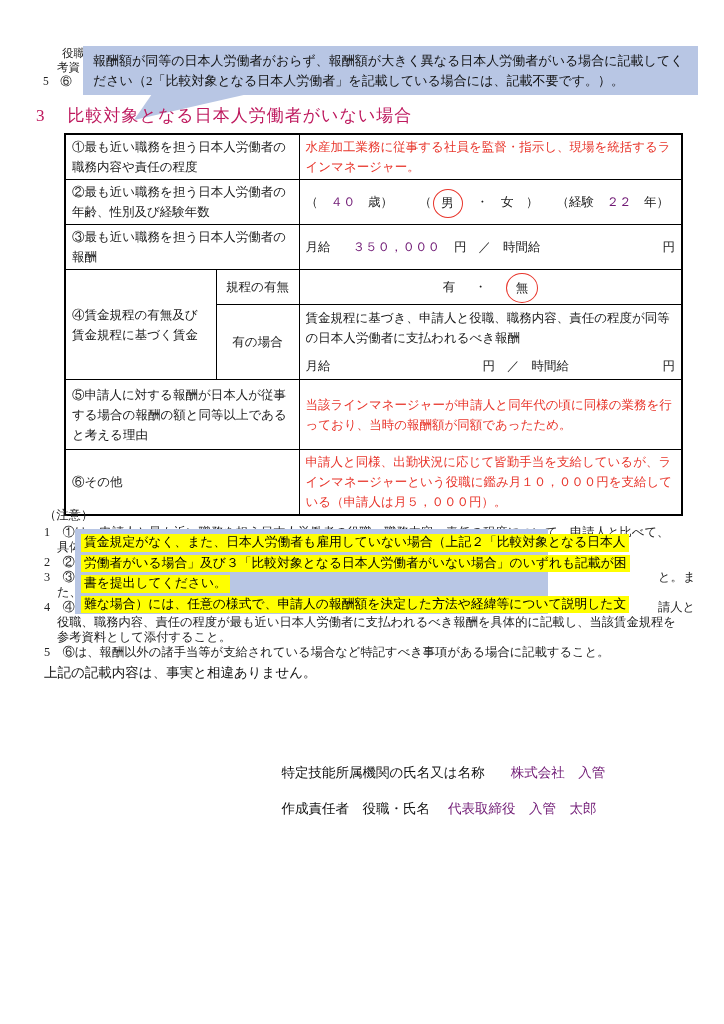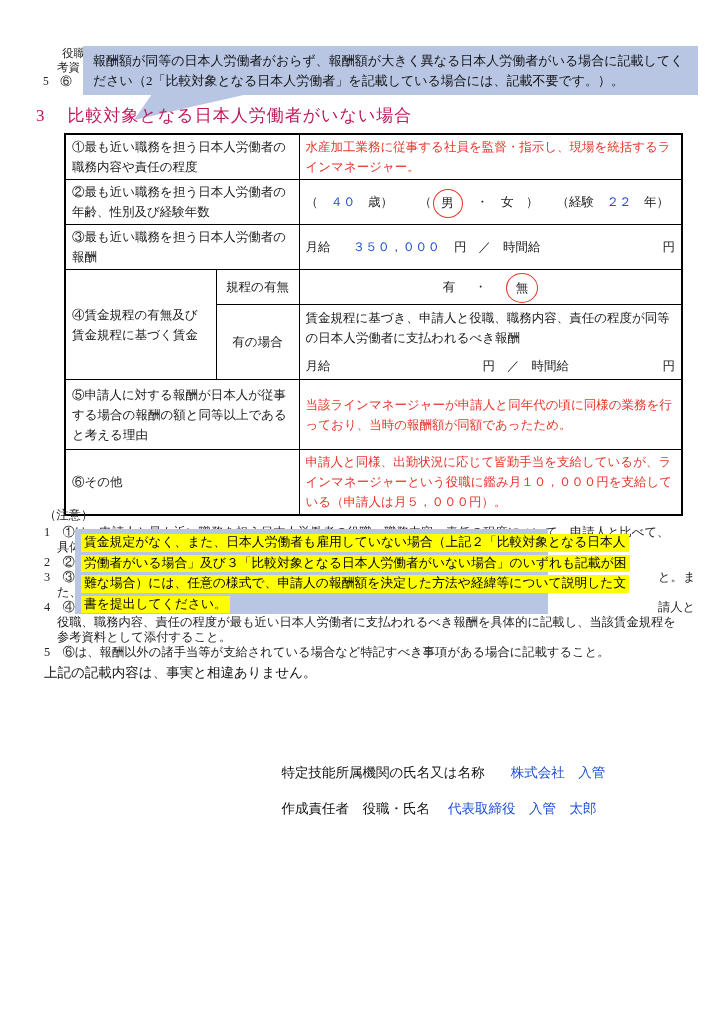--- a/index.html
+++ b/index.html
@@ -16,21 +16,21 @@
 
   #heading { position:absolute; left:36px; top:104px; font-size:17px; letter-spacing:1px; color:#be185d; white-space:pre; }
   #heading .num { margin-right:22px; }
 
   
   #main-table { position:absolute; left:64px; top:133px; border-collapse:collapse; table-layout:fixed; width:617px; }
   #main-table td { border:1px solid #000; vertical-align:middle; font-size:12.5px; line-height:20px; padding:2px 6px; }
   #main-table { border:2px solid #000; }
   td.lbl { padding-left:7px; }
   td.val { padding-left:13px; padding-right:8px; }
-  .red { color:#1d4ed8; }
+  .red { color:#701a75; }
   .redtxt { color:#e8352b; font-size:11.5px; line-height:16px; }
   .flexline { display:flex; align-items:center;justify-content:space-between; }
   .rc { display:inline-block; border:1.6px solid #e8352b; border-radius:50%; text-align:center; vertical-align:middle; }
   .rc-male { width:30px; height:29px; line-height:27px; margin:-6px 1px; }
   .rc-nashi { width:32px; height:30px; line-height:28px; margin:-7px 0; }
   .ctr { text-align:center; }
 
   
   #notes { position:absolute; left:44px; top:505px; width:652px; font-size:12.3px; color:#222; }
   #notes .nline { position:absolute; left:0; white-space:pre; }
@@ -137,22 +137,22 @@
     <div class="nline" style="top:94px">4　④</div>
     <div class="rfrag" style="top:94px">請人と</div>
     <div class="nline indent" style="top:109px">役職、職務内容、責任の程度が最も近い日本人労働者に支払われるべき報酬を具体的に記載し、当該賃金規程を</div>
     <div class="nline indent" style="top:124px">参考資料として添付すること。</div>
     <div class="nline" style="top:139px">5　⑥は、報酬以外の諸手当等が支給されている場合など特記すべき事項がある場合に記載すること。</div>
   </div>
 
   <div class="callout" id="callout-note">
     <div><span class="hl">賃金規定がなく、また、日本人労働者も雇用していない場合（上記２「比較対象となる日本人</span></div>
     <div><span class="hl">労働者がいる場合」及び３「比較対象となる日本人労働者がいない場合」のいずれも記載が困</span></div>
+    <div><span class="hl">書を提出してください。</span></div>
     <div><span class="hl">難な場合）には、任意の様式で、申請人の報酬額を決定した方法や経緯等について説明した文</span></div>
-    <div><span class="hl">書を提出してください。</span></div>
   </div>
 
   <div class="fline" style="left:44px; top:664px;">上記の記載内容は、事実と相違ありません。</div>
 
 
   <div class="fline" style="left:268px; top:748px;">
     <span>特定技能所属機関の氏名又は名称</span><span class="red" style="margin-left:26px">株式会社　入管</span>
   </div>
 
   <div class="fline" style="left:268px; top:784px;">

